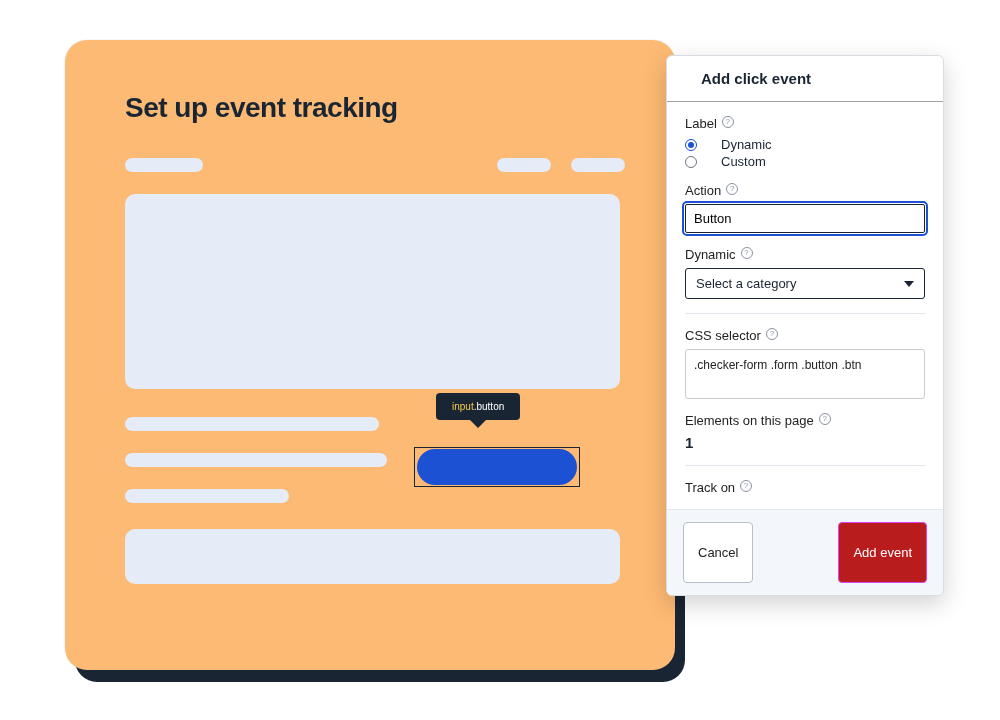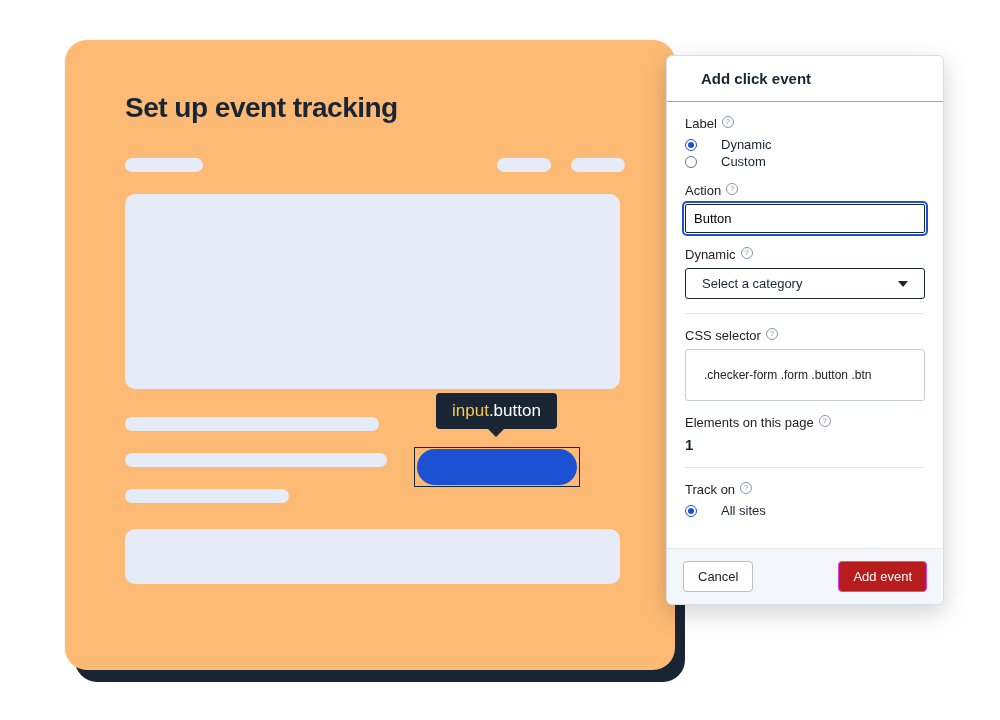--- a/index.html
+++ b/index.html
@@ -46,21 +46,21 @@
       border-radius: 18px;
     }
     .tooltip {
       position: absolute;
       left: 436px;
       top: 393px;
       background: #1a2533;
       color: #fff;
       padding: 8px 16px;
       border-radius: 4px;
-      font-size: 17px;
+      font-size: 10px;
       white-space: nowrap;
     }
     .tooltip .tag-input { color: #f7c948; }
     .tooltip::after {
       content: "";
       position: absolute;
       left: 50%;
       bottom: -8px;
       transform: translateX(-50%);
       border: 8px solid transparent;
@@ -91,35 +91,35 @@
     }
     .radio-row { display: flex; align-items: center; gap: 24px; font-size: 13px; margin-bottom: 2px; }
     .radio { width: 12px; height: 12px; border-radius: 50%; border: 1px solid #6b7482; display: inline-flex; align-items: center; justify-content: center; flex-shrink: 0; }
     .radio.checked { border-color: #1c51d4; }
     .radio.checked::after { content: ""; width: 6px; height: 6px; border-radius: 50%; background: #1c51d4; }
     .text-input {
       width: 100%; border: 1px solid #1a2533; outline: 2px solid #1c51d4; outline-offset: 1px;
       padding: 6px 8px; font-size: 13px; border-radius: 2px; background: #fff;
     }
     .select {
-      width: 100%; border: 1px solid #1a2533; padding: 7px 16px; font-size: 13px;
+      width: 100%; border: 1px solid #1a2533; padding: 7px 10px; font-size: 13px;
       border-radius: 3px; background: #fff; display: flex; justify-content: space-between; align-items: center;
     }
     .caret { width: 0; height: 0; border-left: 5px solid transparent; border-right: 5px solid transparent; border-top: 6px solid #1a2533; }
     .divider { height: 1px; background: #e3e7ed; margin: 10px 0 14px; }
     .textarea {
-      width: 100%; border: 1px solid #c7ccd4; border-radius: 3px; padding: 18px;
+      width: 100%; border: 1px solid #c7ccd4; border-radius: 3px; padding: 8px;
       font-size: 12px; background: #fff; min-height: 50px; color: #222;
     }
     .count-val { font-size: 15px; font-weight: 800; margin-top: 2px; }
     .panel-footer {
       display: flex; justify-content: space-between; padding: 12px 16px;
       background: #f3f6fb; border-top: 1px solid #e3e7ed; border-radius: 0 0 6px 6px;
     }
-    .btn { padding: 7px 14px; font-size: 13px; border-radius: 4px; cursor: pointer; }
+    .btn { padding: 22px 14px; font-size: 13px; border-radius: 4px; cursor: pointer; }
     .btn-secondary { background: #fff; border: 1px solid #b7bec8; color: #222; }
     .btn-primary { background: #b91c1c; border: 1px solid #d946ef; color: #fff; }
   </style>
 </head>
 <body>
 
 <div class="canvas">
   <h1 class="page-title">Set up event tracking</h1>
   <div class="ph-row">
     <div class="ph ph-bar-a"></div>
@@ -192,28 +192,24 @@
     <div class="field-group">
       <div class="field-label">
         <span>Elements on this page</span>
         <span class="help-icon">?</span>
       </div>
       <div class="count-val">1</div>
     </div>
 
     <div class="divider"></div>
 
-    <div class="field-group" style="margin-bottom:24px;">
+    <div class="field-group" style="margin-bottom:8px;">
       <div class="field-label">
         <span>Track on</span>
         <span class="help-icon">?</span>
-      </div>
-      <div class="radio-row">
-        <span class="radio checked"></span>
-        <span>All sites</span>
       </div>
     </div>
 
   </div>
   <div class="panel-footer">
     <button class="btn btn-secondary">Cancel</button>
     <button class="btn btn-primary">Add event</button>
   </div>
 </div>
 

